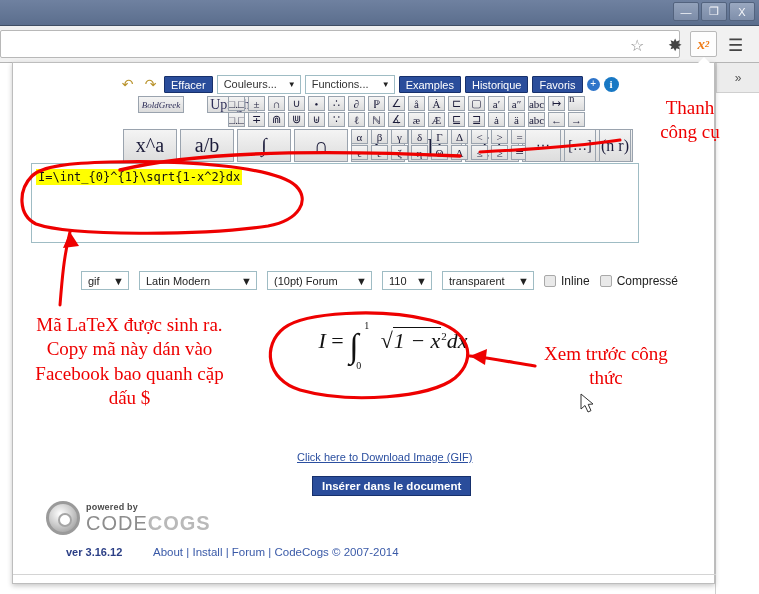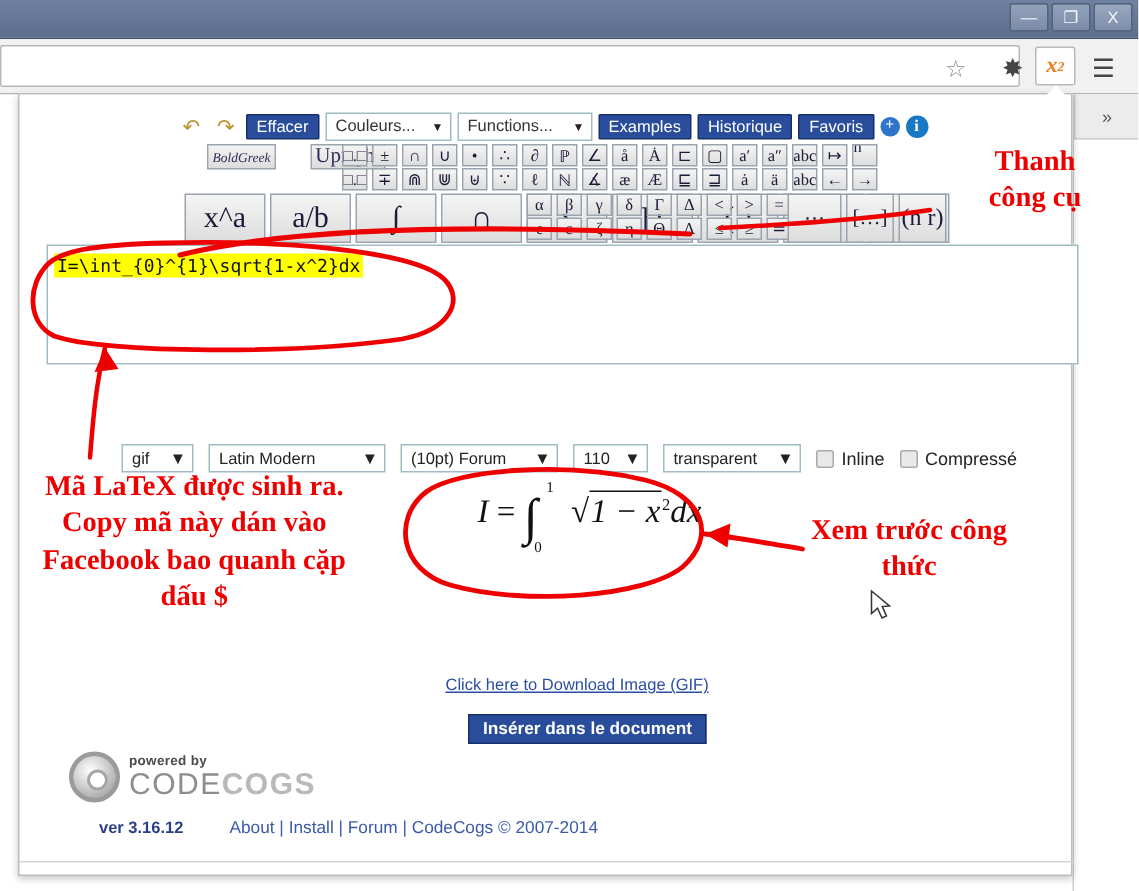--- a/index.html
+++ b/index.html
@@ -119,32 +119,32 @@
   .grp { position:absolute; display:flex; gap:3px; }
 
   .lbl-btn {
     background:linear-gradient(#f4f4f4,#dcdcdc); border:1px solid #9aa3ae;
     height:17px; display:flex;align-items:center;justify-content:center;
     padding:0 3px; font-family:"Liberation Serif",serif; color:#30305a;margin-left:20px;
   }
 
   
   #latex-area {
-    position:absolute; left:18px; top:100px; width:688px; height:80px;
+    position:absolute; left:18px; top:100px; width:608px; height:80px;
     border:1px solid #9fbcc4; background:#ffffff;
   }
   #latex-text {
     position:absolute; left:4px; top:5px;
     font-family:"DejaVu Sans Mono","Liberation Mono",monospace;
     font-size:12px; color:#111; background:#ffff00; padding:1px 2px;
     white-space:pre;
   }
 
   
-  #optrow { position:absolute; left:68px; top:233px; display:flex; align-items:center; gap:10px; }
+  #optrow { position:absolute; left:68px; top:208px; display:flex; align-items:center; gap:10px; }
   .opt-sel {
     background:#fff; border:1px solid #9fbcc4; height:19px;
     font-size:11px; color:#222; display:flex;align-items:center;justify-content:space-between;
     padding:0 4px 0 6px; gap:8px; white-space:nowrap;
   }
   .cbox { width:12px;height:12px;border:1px solid #a9a9a9; background:#e9e9e9; border-radius:2px; }
   .cblabel { font-size:12px; color:#222; }
 
   
   #preview {
@@ -182,21 +182,21 @@
   #cc-powered { font-size:9px; font-weight:bold; color:#4b4b4b; letter-spacing:.2px; }
   #cc-name { font-size:20px; color:#b9b9b9; letter-spacing:1px; font-weight:bold; }
   #cc-name b { color:#8d8d8d; font-weight:normal; }
   #ver { position:absolute; left:53px; top:53px; font-size:11px; font-weight:bold; color:#2b3f86; }
   #flinks { position:absolute; left:140px; top:53px; font-size:11.5px; color:#3a5aa8; }
   #footrule { position:absolute; left:0; bottom:8px; width:703px; height:1px; background:#d4d4d4; }
 
   
   .anno {
     position:absolute; color:#ee0000; font-family:"Liberation Serif", serif;
-    font-weight:bold; text-align:center; line-height:1.28;
+    font-weight:normal; text-align:center; line-height:1.28;
     z-index: 30; pointer-events:none;
   }
   #anno-toolbar { left:624px; top:96px; width:132px; font-size:19px; }
   #anno-latex  { left:22px; top:313px; width:215px; font-size:19px; }
   #anno-preview{ left:516px; top:342px; width:180px; font-size:19px; }
 
   svg#ink { position:absolute; left:0; top:0; width:759px; height:594px; z-index:25; pointer-events:none; }
 
   #cursor { position:absolute; left:580px; top:393px; z-index:40; }
 </style>

